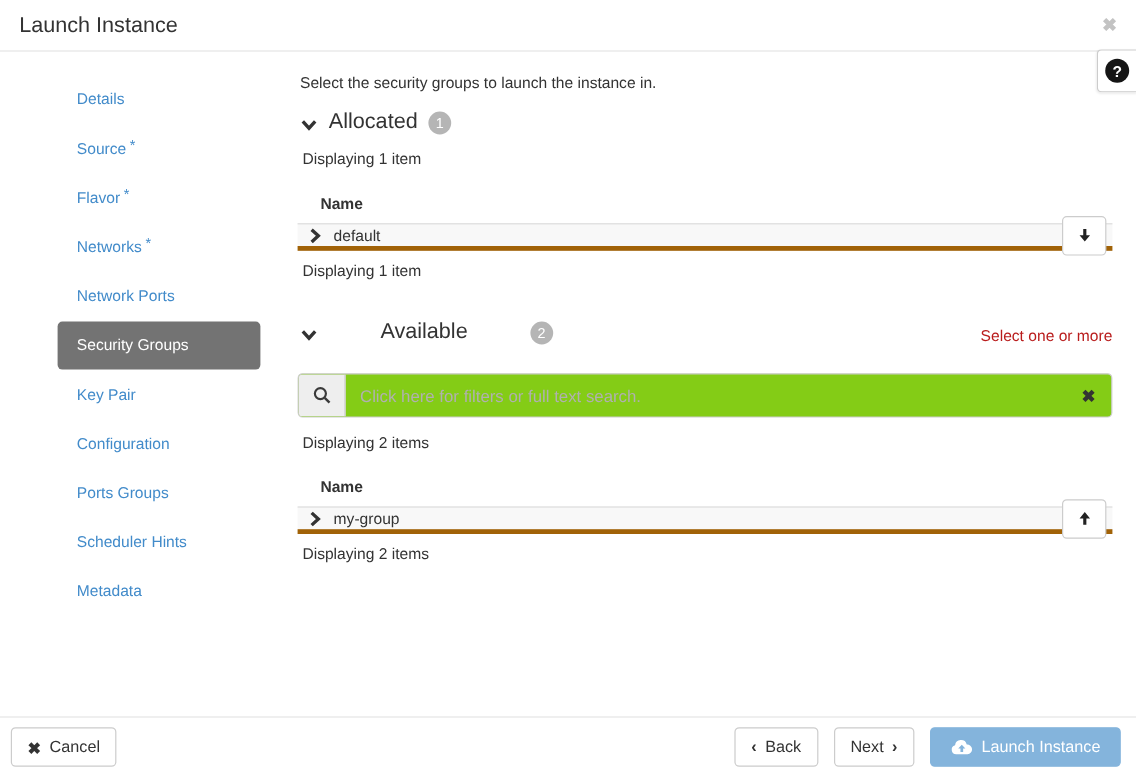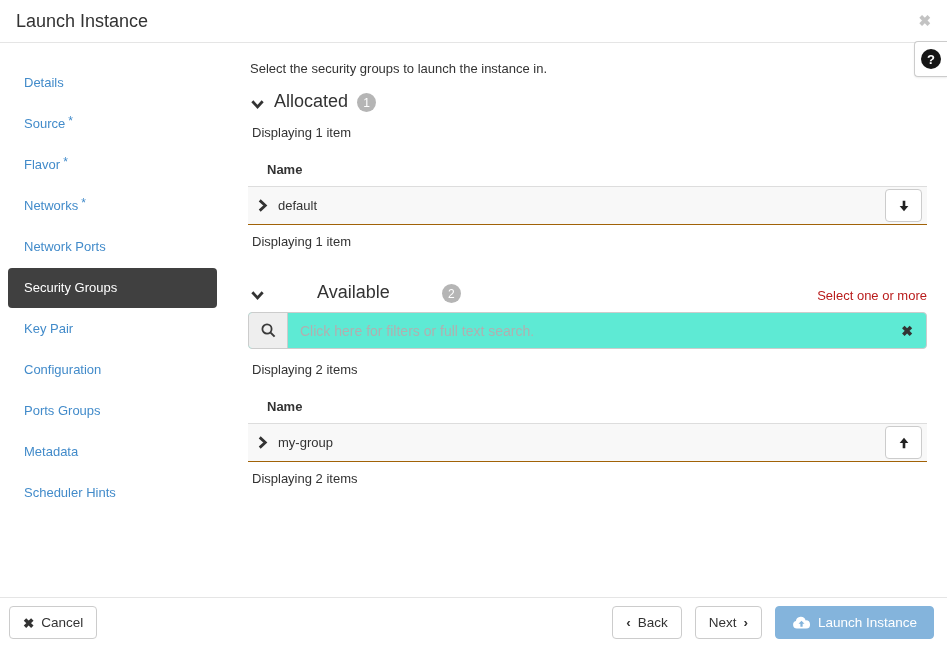--- a/index.html
+++ b/index.html
@@ -25,26 +25,26 @@
     box-shadow:0 1px 2px rgba(0,0,0,.08); cursor:pointer; z-index:5;
   }
   .help-circle {
     width:20px; height:20px; border-radius:50%; background:#151515; color:#fff;
     font-weight:bold; font-size:13px; display:flex; align-items:center; justify-content:center;
   }
 
   
   .body-wrap { display:flex; align-items:flex-start; }
 
-  .sidebar { width:232px; padding-top:20px; flex:none; }
+  .sidebar { width:232px; padding-top:20px; flex:none;padding-left:40px; }
   .nav-item {
     margin:0 15px 1px 8px; padding:10px 0 10px 16px; border-radius:4px;
     color:#428bca; line-height:20px; cursor:pointer;
   }
-  .nav-item.active { background:#404040; color:#fff; }
+  .nav-item.active { background:#737373; color:#fff; }
   .req-mark { font-size:12px; position:relative; top:-3px; margin-left:3px; }
 
   .content { flex:1; padding:18px 20px 0 16px; min-width:0; }
   .intro { margin:0 0 0 2px; }
 
   
   .section-header { display:flex; align-items:flex-end; margin:15px 0 4px 2px; }
   .chev-down { width:15px; height:15px; flex:none; }
   .section-title { font-size:18px; margin:0 9px; font-weight:400; }
   .count-badge {
@@ -54,39 +54,39 @@
   .hint { margin-left:auto; font-size:13px; color:#b91c1c; }
 
   .displaying { padding:9px 0 9px 4px; }
 
   .name-header {
     font-weight:bold; padding:13px 0 9px 19px;
   }
 
   
   .row-item {
-    display:flex; align-items:center; height:39px;
-    background:#f8f8f8; border-top:1px solid #ddd; border-bottom:1px solid #a16207;
+    display:flex; align-items:center; height:23px;
+    background:#f8f8f8; border-top:1px solid #ddd; border-bottom:4px solid #a16207;
     padding:0 5px 0 9px;
     text-align:center;
   }
   .row-item + .row-item { margin-top:9px;font-family:Liberation Mono, monospace; }
   .row-chevron { width:11px; height:13px; flex:none; cursor:pointer; }
   .row-name { margin-left:10px; }
   .row-action {
     margin-left:auto; width:37px; height:33px; background:#fff;
     border:1px solid #ccc; border-radius:4px; cursor:pointer;
     display:flex; align-items:center; justify-content:center; padding:0;
   }
   .row-action svg { width:14px; height:14px; }
 
   
   .search-bar {
-    display:flex; align-items:stretch; height:37px; margin:9px 0 4px 0;
-    border:1px solid #ccc; border-radius:4px; overflow:hidden; background:#5eead4;
+    display:flex; align-items:stretch; height:37px; margin:24px 0 4px 0;
+    border:1px solid #ccc; border-radius:4px; overflow:hidden; background:#84cc16;
   }
   .search-icon-seg {
     width:39px; background:#eee; border-right:1px solid #ccc; flex:none;
     display:flex; align-items:center; justify-content:center;
   }
   .search-input {
     flex:1; border:none; outline:none; padding:0 12px; font-size:14px; color:#555;
     font-family:"Liberation Sans", sans-serif; background:transparent;
   }
   .search-input::placeholder { color:#b0b0b0; opacity:1; }
@@ -141,23 +141,23 @@
       <span>Network Ports</span></div>
     <div class="nav-item active">
       <span>Security Groups</span></div>
     <div class="nav-item">
       <span>Key Pair</span></div>
     <div class="nav-item">
       <span>Configuration</span></div>
     <div class="nav-item">
       <span>Ports Groups</span></div>
     <div class="nav-item">
+      <span>Scheduler Hints</span></div>
+    <div class="nav-item">
       <span>Metadata</span></div>
-    <div class="nav-item">
-      <span>Scheduler Hints</span></div>
   </div>
 
   <div class="content">
     <p class="intro">Select the security groups to launch the instance in.</p>
 
     <div class="section-header">
       <svg class="chev-down" viewBox="0 0 16 16">
           <polyline points="2.5,4.5 8,10.5 13.5,4.5" fill="none" stroke="#333" stroke-width="3"></polyline>
         </svg>
       <span class="section-title">Allocated</span>

